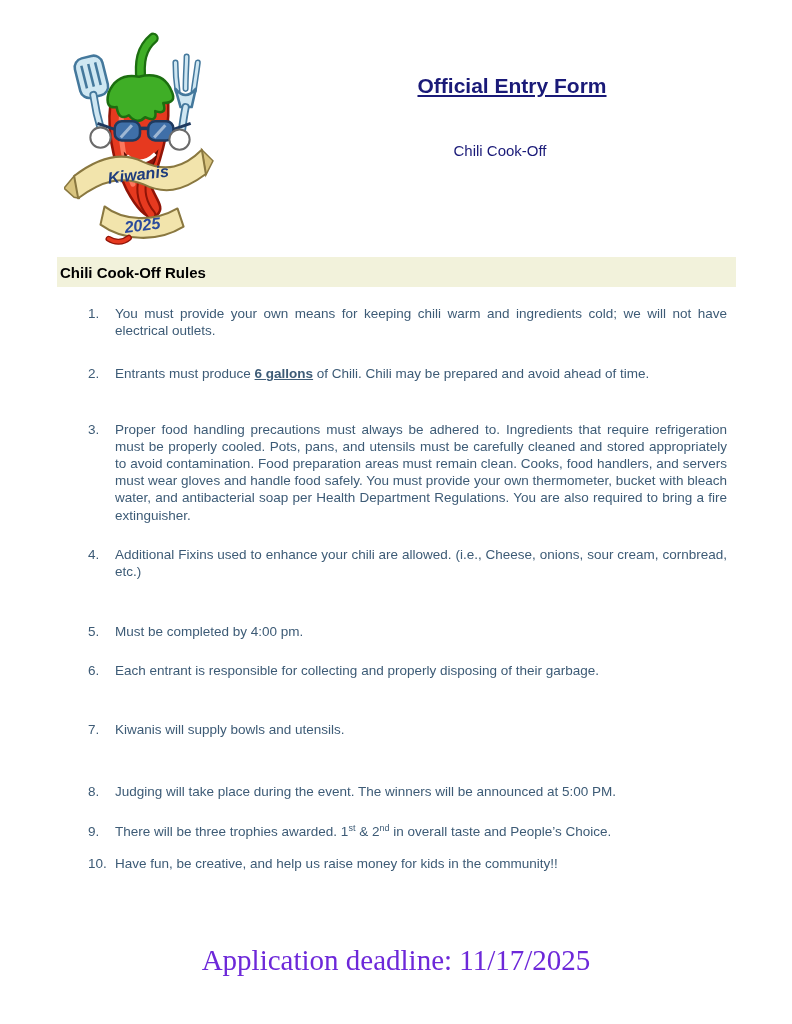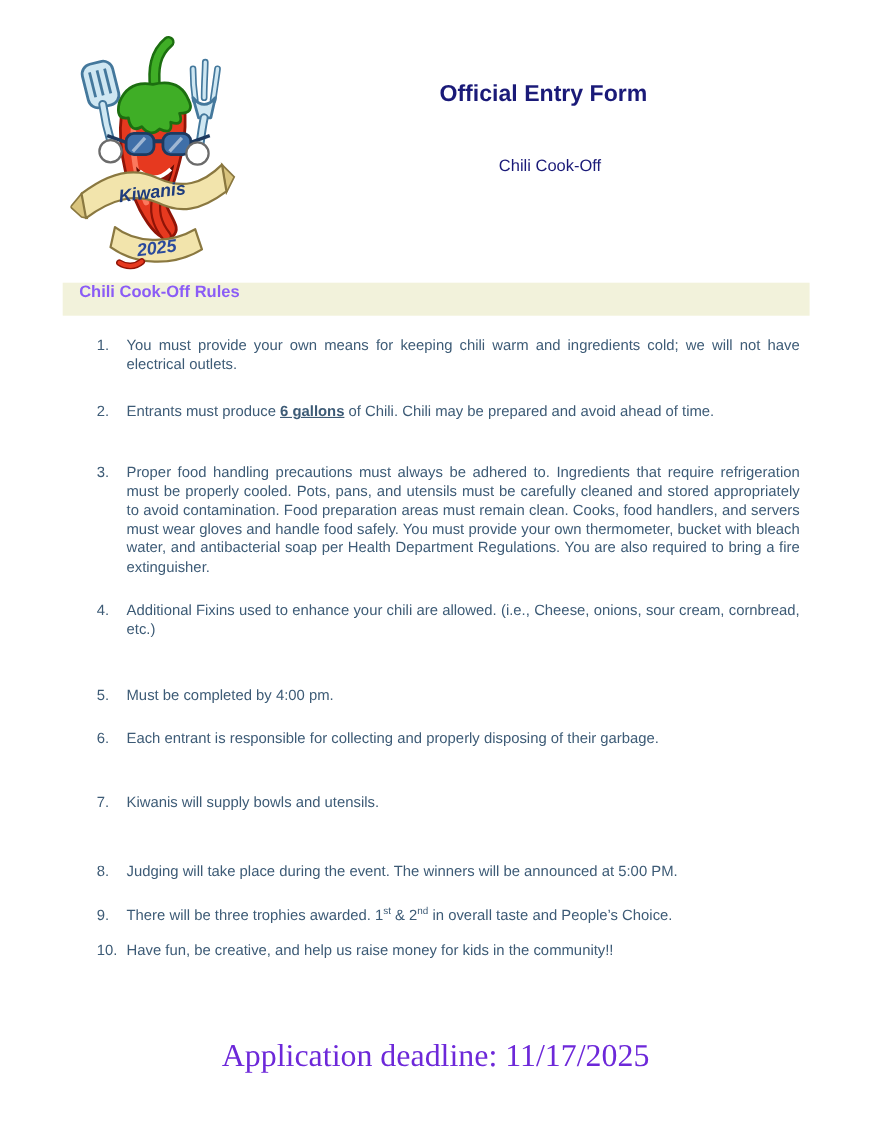--- a/index.html
+++ b/index.html
@@ -7,33 +7,33 @@
     position:relative;
     width:792px; height:1024px;
     margin:0 auto;
     background:#ffffff;
     font-family:"Liberation Sans", sans-serif;
     overflow:hidden;
   }
   .logo-wrap { position:absolute; left:64px; top:28px; width:152px; height:218px; }
   .logo-wrap svg { width:100%; height:100%; display:block; }
   .title {
-    position:absolute; left:334px; top:74px; width:320px;
-    text-align:center; font-size:21px; font-weight:bold; color:#1a1a78;
+    position:absolute; left:352px; top:74px; width:320px;
+    text-align:center; font-size:21px; font-weight:bold; color:#1a1a78;text-decoration:underline;
   }
   .subtitle {
     position:absolute; left:340px; top:126px; width:320px;
     text-align:center; font-size:15px; color:#1a1a78;margin-top:16px;
   }
   .rules-bar {
     position:absolute; left:57px; top:257px; width:679px; height:30px;
     background:#f2f2db;
-    display:flex; justify-content:space-between; align-items:flex-start;
-    padding:0 15px; box-sizing:border-box;
-    font-weight:bold; font-size:15px; color:#8b5cf6;
+    display:flex; justify-content:space-between; align-items:center;
+    padding:0 3px; box-sizing:border-box;
+    font-weight:bold; font-size:15px; color:#000000;
   }
   .rules-bar .right-label { white-space:pre; }
   .rules-list {
     position:absolute; left:88px; top:305px; width:639px;
     margin:0; padding:0; list-style:none;
     color:#3d5b76; font-size:13.5px; line-height:17.2px;
   }
   .rule { display:flex; }
   .rule .num { flex:0 0 27px; width:27px; }
   .rule .rtext { flex:1; }

